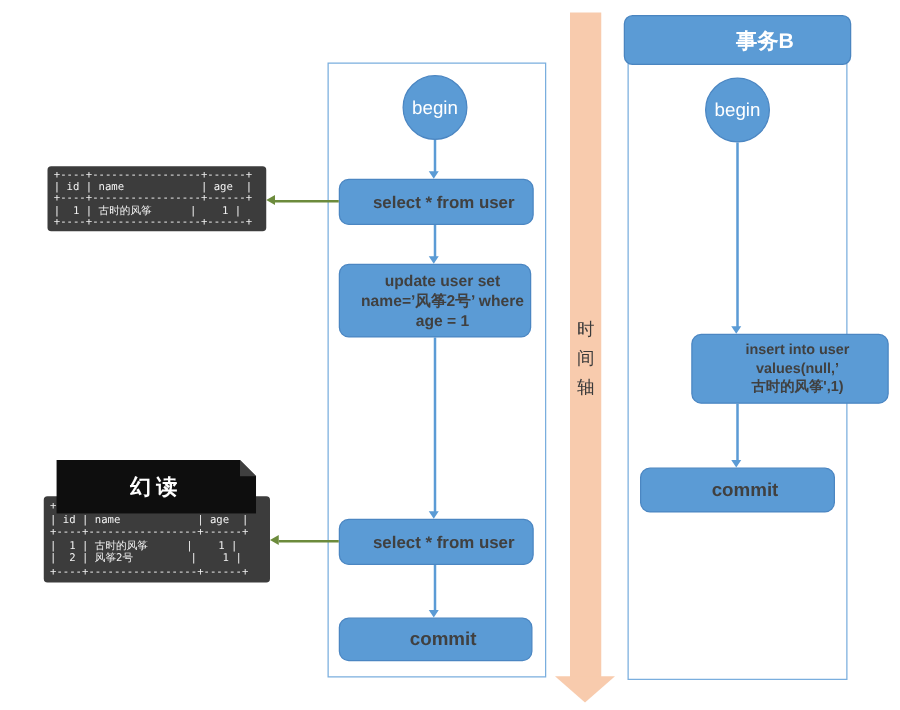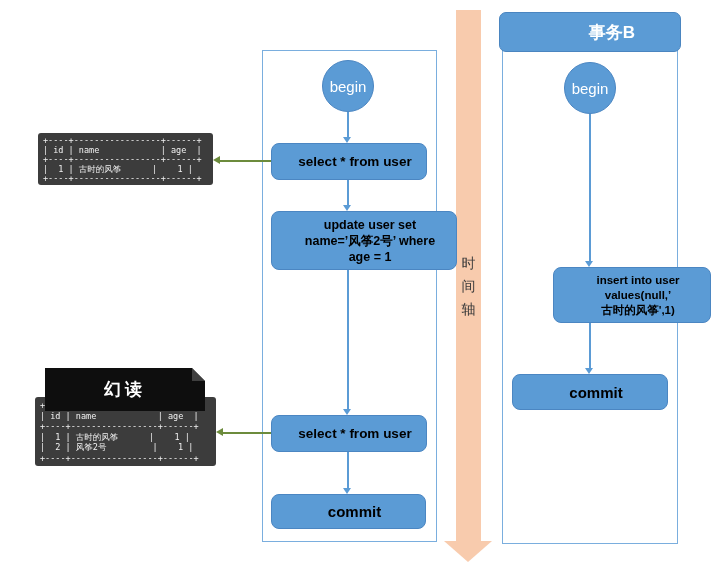--- a/index.html
+++ b/index.html
@@ -30,26 +30,26 @@
     position:absolute; width:52px; height:52px; border-radius:50%;
     background:#5b9bd5; border:1px solid #4b86c2; color:#ffffff;
     font-size:15px; display:flex; align-items:center; justify-content:center; z-index:2;
   }
   #begin-a { left:322px; top:60px; }
   #begin-b { left:564px; top:62px; }
 
   
   .node {
     position:absolute; background:#5b9bd5; border:1px solid #4b86c2;
-    border-radius:8px; color:#000000; font-weight:600;
+    border-radius:8px; color:#404040; font-weight:600;
     display:flex; flex-direction:column; align-items:center; justify-content:center;
     text-align:center; z-index:2;padding-left:12px;
   }
   #select1  { left:271px; top:143px; width:156px; height:37px; font-size:13.5px; }
-  #update   { left:271px; top:211px; width:186px; height:59px; font-size:12.5px; line-height:16px; }
+  #update   { left:271px; top:211px; width:154px; height:59px; font-size:12.5px; line-height:16px; }
   #select2  { left:271px; top:415px; width:156px; height:37px; font-size:13.5px; }
   #commit-a { left:271px; top:494px; width:155px; height:35px; font-size:15px; }
   #insert   { left:512px; top:267px; width:158px; height:56px; font-size:11.5px; line-height:15px;margin-left:41px; }
   #commit-b { left:512px; top:374px; width:156px; height:36px; font-size:15px; }
 
   
   .vline { position:absolute; width:2px; background:#5b9bd5; z-index:1; }
   .arrow-down {
     position:absolute; width:0; height:0; z-index:1;
     border-left:4.5px solid transparent; border-right:4.5px solid transparent;

